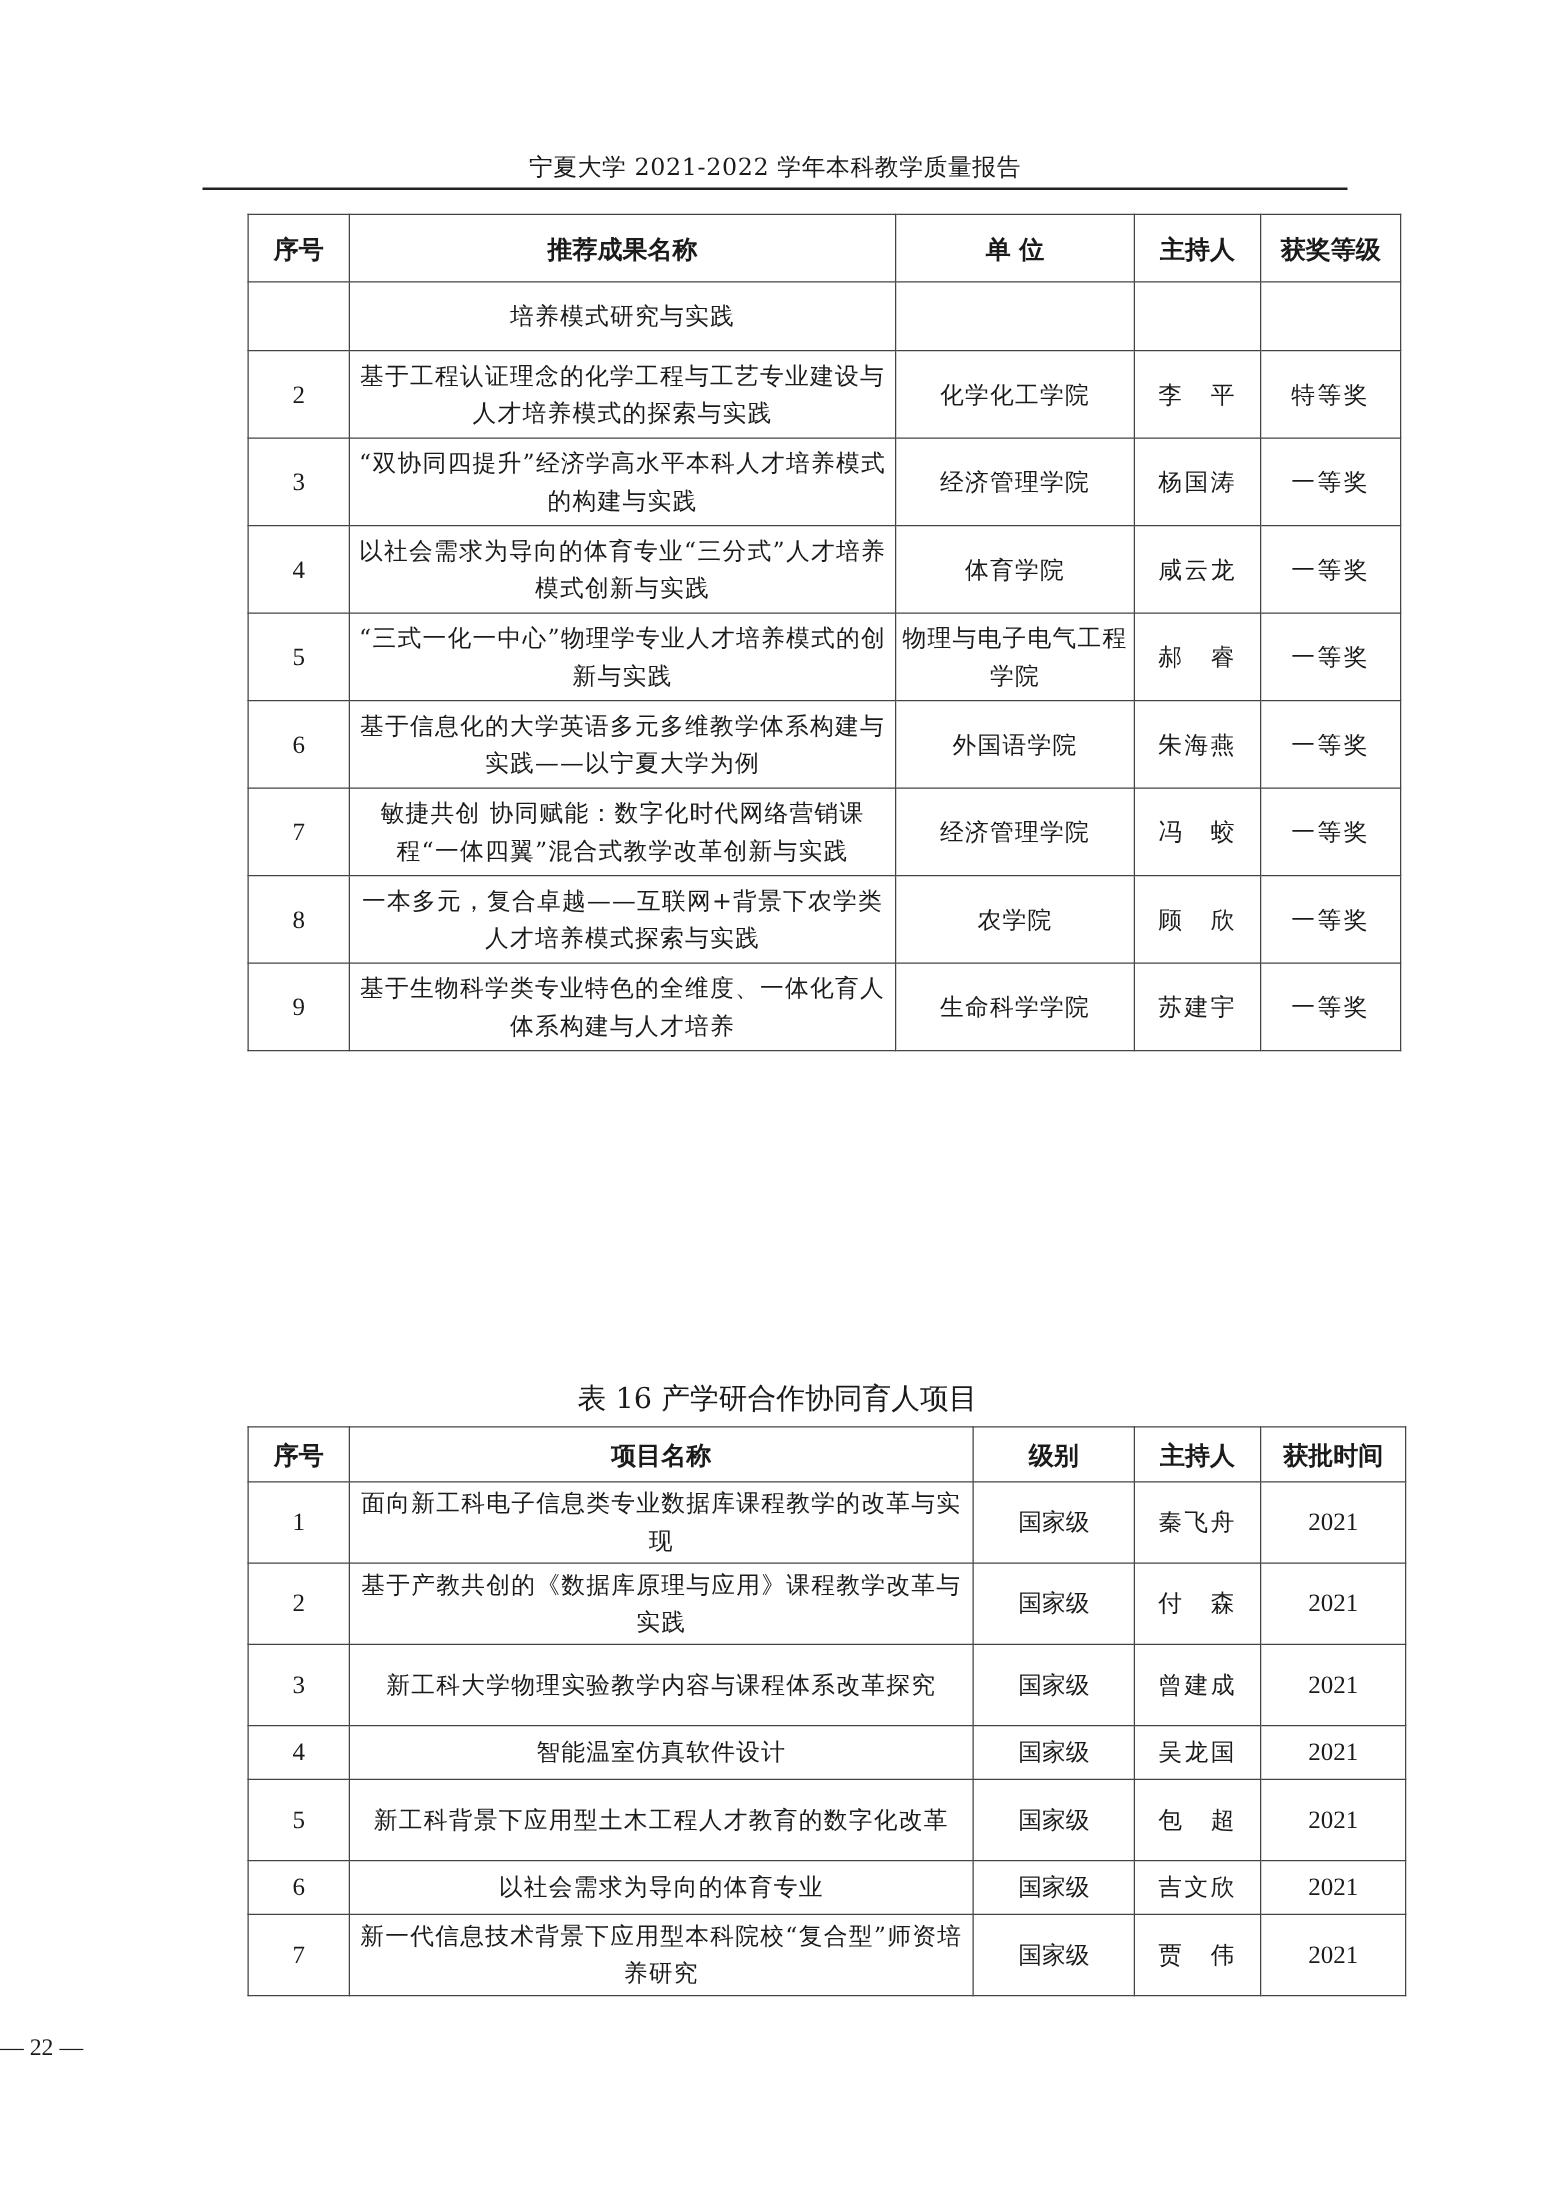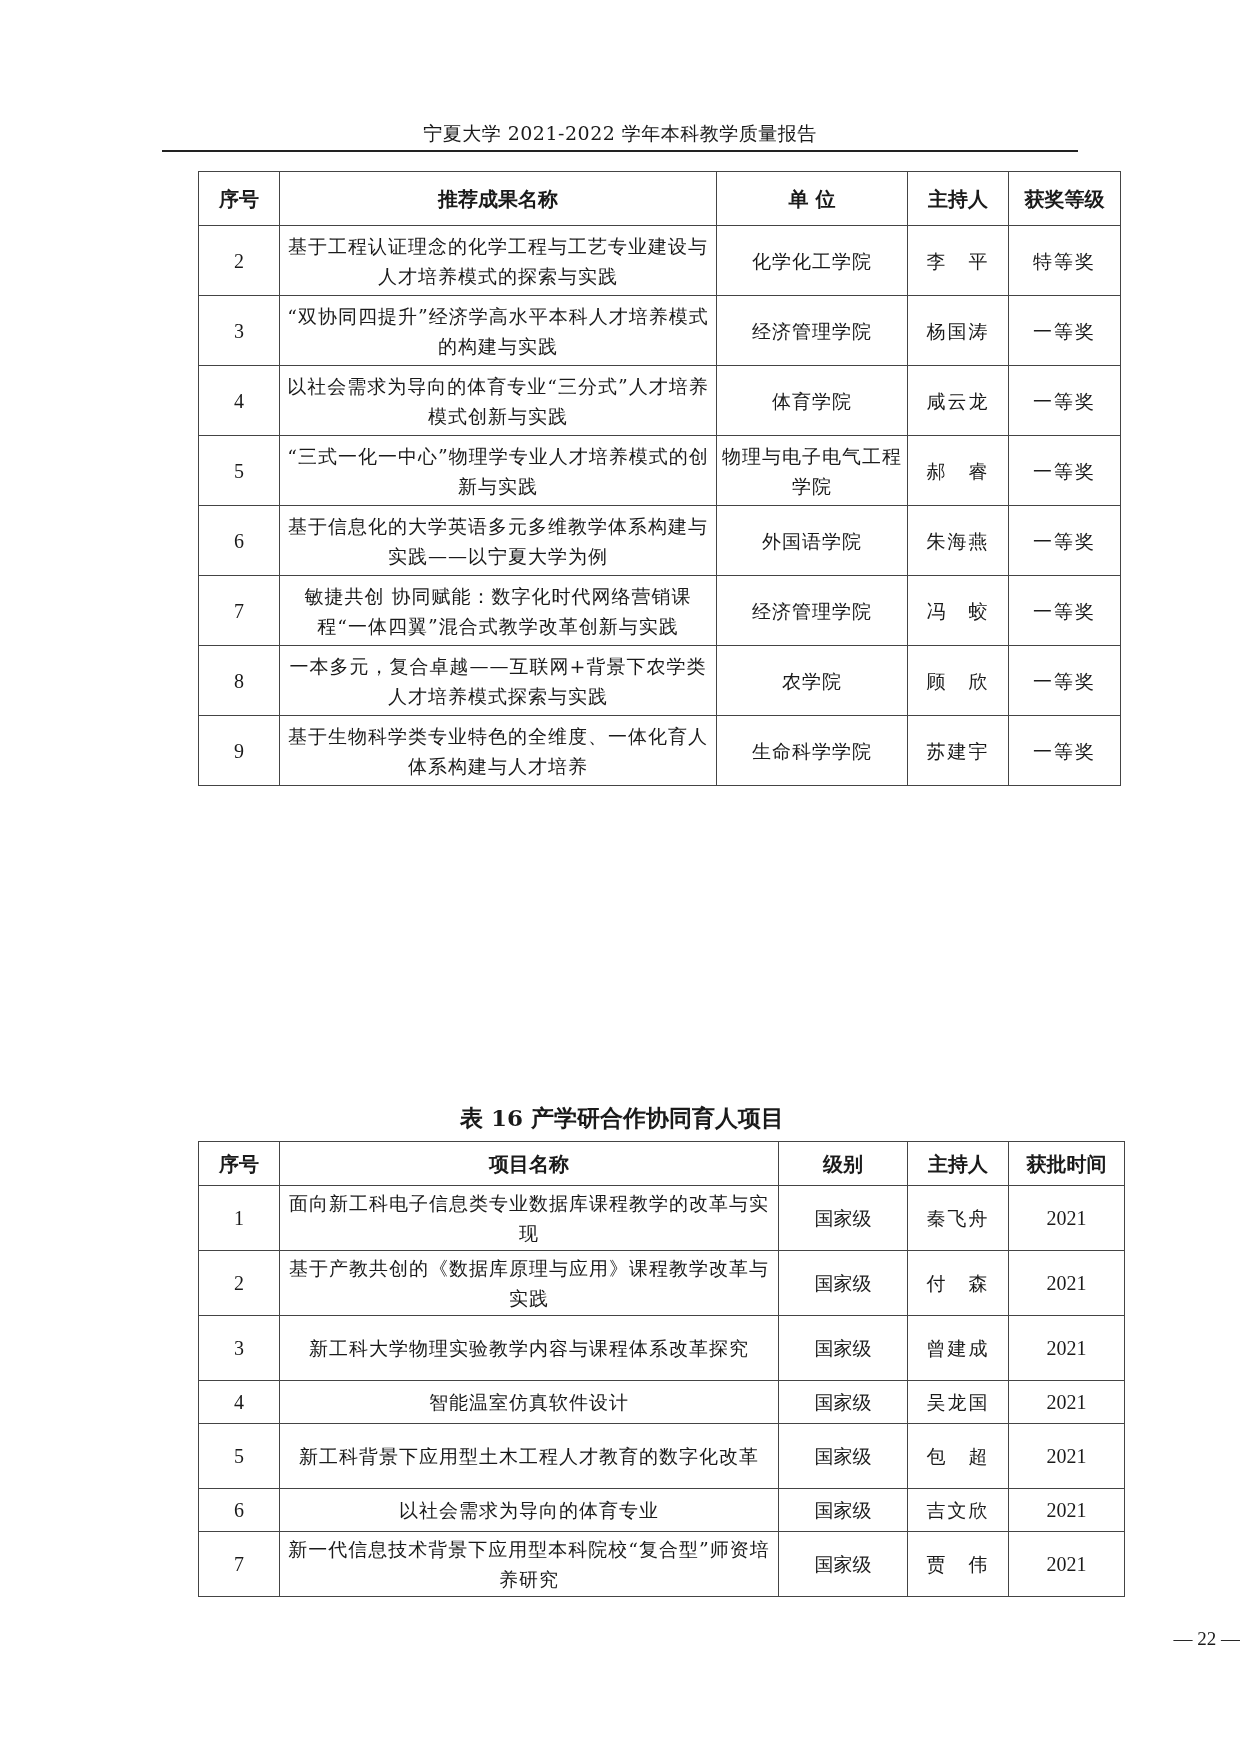--- a/index.html
+++ b/index.html
@@ -11,22 +11,22 @@
   table { position: absolute; border-collapse: collapse; table-layout: fixed; margin-left: 39px; }
   td, th { border: 1.5px solid #444; text-align: center; vertical-align: middle; padding: 0 4px;
            font-size: 19px; line-height: 30px; font-weight: normal; }
   th { font-weight: bold; font-size: 20px; }
   #t1 { left: 159px; top: 171px; width: 922px; }
   #t2 { left: 159px; top: 1141px; width: 926px; }
   .num { font-family: "Liberation Serif", serif; font-size: 20px; }
   .name { letter-spacing: 1px; }
   .person { letter-spacing: 2px; }
   .table-caption { position: absolute; left: 159px; top: 1103px; width: 926px; text-align: center;
-           font-weight: bold; font-size: 23px; }
-  .page-number { position: absolute; left: 0; top: 1628px; width: 1240px; text-align: right;
+           font-weight: normal; font-size: 23px; }
+  .page-number { position: absolute; left: 0; top: 1628px; width: 1240px; text-align: left;
            font-size: 19px; font-family: "Liberation Serif", serif; }
 </style>
 </head>
 <body>
 
 <div class="running-header">宁夏大学 2021-2022 学年本科教学质量报告</div>
 <div class="header-rule"></div>
 
 <table id="t1">
   <colgroup>
@@ -39,20 +39,27 @@
   <thead>
     <tr style="height:54px">
       <th>序号</th>
       <th>推荐成果名称</th>
       <th>单 位</th>
       <th>主持人</th>
       <th>获奖等级</th>
     </tr>
   </thead>
   <tbody>
+    <tr style="height:55px">
+      <td></td>
+      <td class="name">培养模式研究与实践</td>
+      <td></td>
+      <td></td>
+      <td></td>
+    </tr>
     <tr style="height:70px">
       <td class="num">2</td>
       <td class="name">基于工程认证理念的化学工程与工艺专业建设与人才培养模式的探索与实践</td>
       <td class="name">化学化工学院</td>
       <td class="person">李　平</td>
       <td class="person">特等奖</td>
     </tr>
     <tr style="height:70px">
       <td class="num">3</td>
       <td class="name">“双协同四提升”经济学高水平本科人才培养模式的构建与实践</td>

